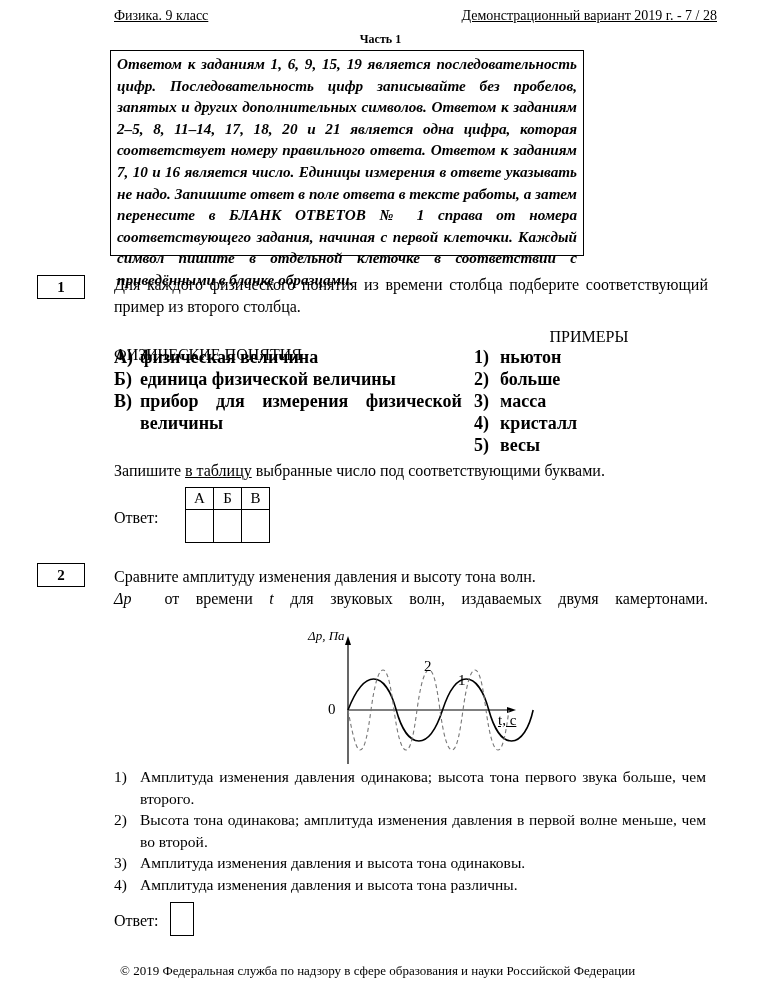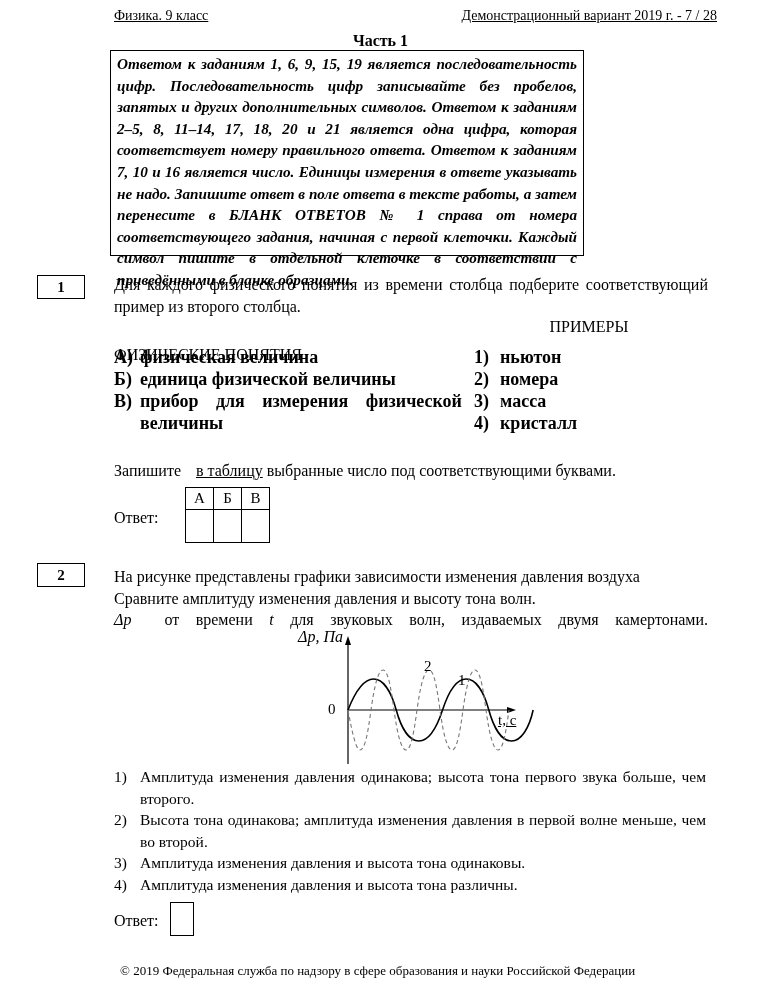--- a/index.html
+++ b/index.html
@@ -3,77 +3,78 @@
 <meta charset="utf-8">
 <style>
   html, body { margin: 0; padding: 0; background: #ffffff; }
   body {
     width: 761px; height: 1006px; position: relative; overflow: hidden;
     font-family: "Liberation Serif", "DejaVu Serif", serif;
     color: #000;
   }
   .abs { position: absolute; }
   .hdr { font-size: 14px; top: 8px; text-decoration: underline; }
-  .part-title { top: 32px; left: 0; width: 761px; text-align: center; font-weight: bold; font-size: 16px; }
+  .part-title { top: 32px; left: 0; width: 761px; text-align: center; font-weight: bold; font-size: 12px; }
   .instr-box {
     left: 110px; top: 50px; width: 474px; height: 206px;
     border: 1.5px solid #000; box-sizing: border-box;
     padding: 2px 6px 0 6px;
     font-style: italic; font-weight: bold; font-size: 15.2px; line-height: 21.6px;
     text-align: justify;
   }
   .num-box {
     left: 37px; width: 48px; height: 24px; border: 1px solid #000; box-sizing: border-box;
     text-align: center; font-weight: bold; font-size: 15px; line-height: 22px;
   }
   .para { font-size: 16px; line-height: 21.5px; text-align: justify; }
   .col-head { font-size: 16px; }
   .item { font-size: 18px; line-height: 22px; font-weight: bold; }
   .item .lbl { display: inline-block; width: 26px; }
   .ans-table { border-collapse: collapse; }
   .ans-table td { border: 1px solid #000; width: 27px; text-align: center; font-size: 15px; padding: 0; }
   .ans-table tr.h td { height: 21px; }
   .ans-table tr.b td { height: 32px; }
-  .u { text-decoration: underline; margin-left: 11px; }
+  .u { text-decoration: underline; }
   .opt { font-size: 15.5px; line-height: 21.5px; text-align: justify; }
   .opt .n { position: absolute; left: 0; }
   .opt .t { display: block; padding-left: 26px; }
   .footer { font-size: 13px; left: 120px; top: 963px; }
 </style>
 </head>
 <body>
 
 <div class="abs hdr" style="left:114px;">Физика. 9 класс</div>
 <div class="abs hdr" style="right:44px;">Демонстрационный вариант 2019 г. - 7 / 28</div>
 <div class="abs part-title">Часть 1</div>
 
 <div class="abs instr-box">
   <span>Ответом к заданиям 1, 6, 9, 15, 19 является последовательность цифр. Последовательность цифр записывайте без пробелов, запятых и других дополнительных символов. Ответом к заданиям 2–5, 8, 11–14, 17, 18, 20 и 21 является одна цифра, которая соответствует номеру правильного ответа. Ответом к заданиям 7, 10 и 16 является число. Единицы измерения в ответе указывать не надо. Запишите ответ в поле ответа в тексте работы, а затем перенесите в БЛАНК ОТВЕТОВ № 1 справа от номера соответствующего задания, начиная с первой клеточки. Каждый символ пишите в отдельной клеточке в соответствии с приведёнными в бланке образцами.</span>
 </div>
 
 <div class="abs num-box" style="top:275px;">1</div>
 <div class="abs para" style="left:114px; top:274px; width:594px;">Для каждого физического понятия из времени столбца подберите соответствующий пример из второго столбца.</div>
 
 <div class="abs col-head" style="left:114px; top:346px; width:346px; text-align:left;">ФИЗИЧЕСКИЕ ПОНЯТИЯ</div>
-<div class="abs col-head" style="left:474px; top:318px; width:230px; text-align:center;">ПРИМЕРЫ</div>
+<div class="abs col-head" style="left:474px; top:328px; width:230px; text-align:center;">ПРИМЕРЫ</div>
 
 <div class="abs" style="left:114px; top:346px; width:348px;">
   <div class="item"><span class="lbl">А)</span><span>физическая величина</span></div>
   <div class="item"><span class="lbl">Б)</span><span>единица физической величины</span></div>
   <div class="item" style="position:relative; text-align:justify; text-align-last:left;">
     <span class="lbl" style="position:absolute; left:0;">В)</span>
     <span style="display:block; padding-left:26px; text-align:justify;">прибор для измерения физической величины</span>
   </div>
 </div>
 
 <div class="abs" style="left:474px; top:346px; width:230px;">
   <div class="item"><span class="lbl">1)</span><span>ньютон</span></div>
-  <div class="item"><span class="lbl">2)</span><span>номера</span></div>
+  <div class="item"><span class="lbl">2)</span><span>больше</span></div>
   <div class="item"><span class="lbl">3)</span><span>масса</span></div>
   <div class="item"><span class="lbl">4)</span><span>кристалл</span></div>
+  <div class="item"><span class="lbl">5)</span><span>весы</span></div>
 </div>
 
 <div class="abs para" style="left:114px; top:460px; width:600px;">
   <span>Запишите </span><span class="u">в таблицу</span><span> выбранные число под соответствующими буквами.</span>
 </div>
 
 <div class="abs para" style="left:114px; top:507px;">Ответ:</div>
 <table class="abs ans-table" style="left:185px; top:487px;">
   <tbody>
       <tr class="h">
@@ -84,38 +85,37 @@
   <tr class="b">
     <td></td>
     <td></td>
     <td></td>
   </tr>
 </tbody>
   </table>
 
 <div class="abs num-box" style="top:563px;">2</div>
 <div class="abs para" style="left:114px; top:566px; width:594px;">
-  <div>На рисунке представлены графики зависимости изменения давления воздуха</div>
   <div>Сравните амплитуду изменения давления и высоту тона волн.</div>
   <div style="text-align:justify; text-align-last:justify;"><i>Δp</i>&nbsp;<span> от времени </span><i>t</i><span> для звуковых волн, издаваемых двумя камертонами.</span></div>
 </div>
 
 <div class="abs" style="left:280px; top:632px; width:260px; height:135px;">
   <svg width="260" height="135" viewBox="0 0 260 135">
 
     <line x1="68" y1="132" x2="68" y2="8" stroke="#000" stroke-width="1.2"></line>
     <polygon points="68,4 65,13 71,13" fill="#000"></polygon>
     <line x1="68" y1="78" x2="232" y2="78" stroke="#000" stroke-width="1.2"></line>
     <polygon points="236,78 227,75 227,81" fill="#000"></polygon>
 
     <path d="M68,78 C76,58 84,47 94,47 C104,47 112,60 117,78 C122,96 130,109 140,109 C150,109 158,96 164,78 C170,60 178,47 188,47 C198,47 206,60 211,78 C216,96 224,109 234,109 C244,109 252,96 256,78" fill="none" stroke="#000" stroke-width="1.6" transform="scale(0.985,1) translate(1,0)"></path>
 
     <path d="M68,78 C72,100 76,118 80,118 C85,118 88,100 91,78 C94,56 98,38 103,38 C108,38 111,56 114,78 C117,100 121,118 126,118 C131,118 134,100 137,78 C140,56 144,38 149,38 C154,38 157,56 160,78 C163,100 167,118 172,118 C177,118 180,100 183,78 C186,56 190,38 195,38 C200,38 203,56 206,78 C209,100 213,118 218,118 C223,118 226,100 229,78" fill="none" stroke="#777" stroke-width="1.1" stroke-dasharray="4,3"></path>
   </svg>
-  <div class="abs" style="left:18px; top:-4px; font-size:16px;text-align:center;"><i>Δp, Па</i></div>
+  <div class="abs" style="left:28px; top:-4px; font-size:13px;text-align:center;"><i>Δp, Па</i></div>
   <div class="abs" style="left:48px; top:69px; font-size:15px;">0</div>
   <div class="abs" style="left:218px; top:80px; font-size:15px;text-decoration:underline;">t, с</div>
   <div class="abs" style="left:144px; top:26px; font-size:15px;">2</div>
   <div class="abs" style="left:178px; top:40px; font-size:15px;">1</div>
 </div>
 
 <div class="abs" style="left:114px; top:766px; width:592px;">
   <div class="opt" style="position:relative;">
       <span class="n">1)</span>
       <span class="t">Амплитуда изменения давления одинакова; высота тона первого звука больше, чем второго.</span>

